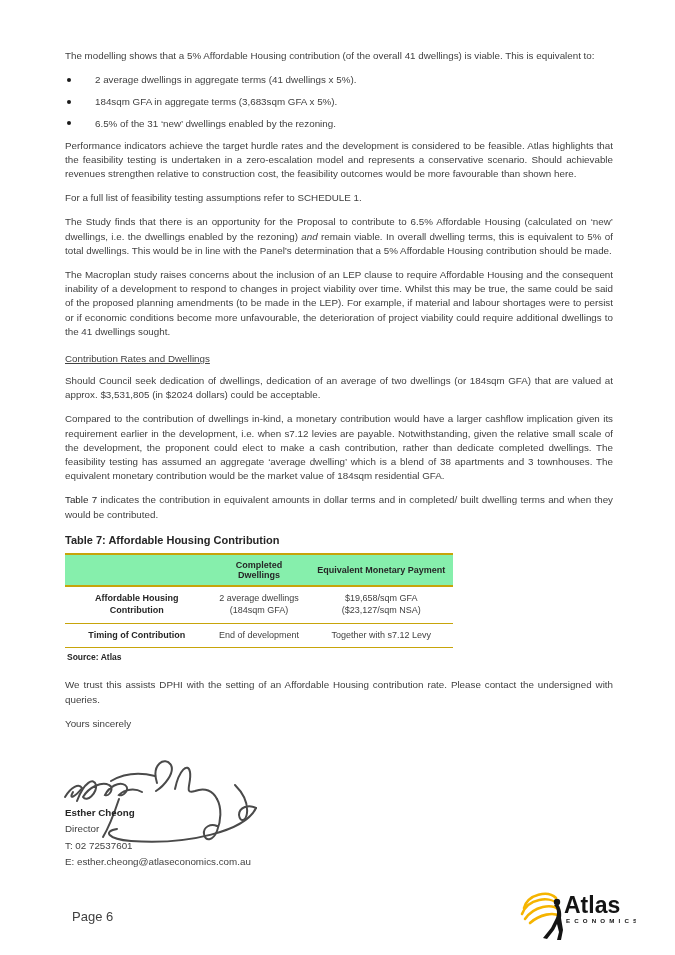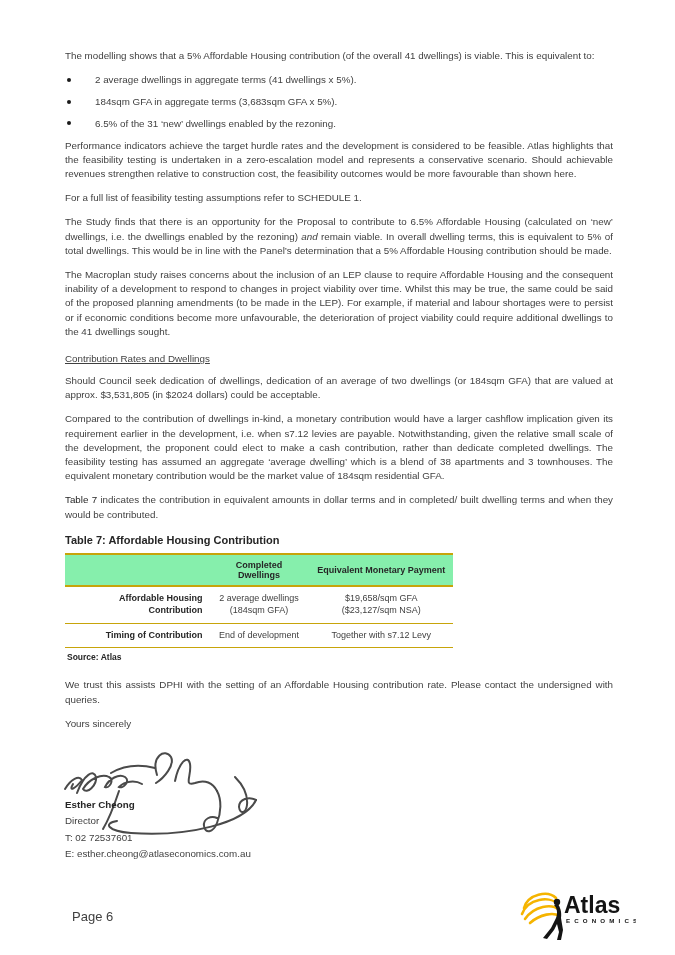--- a/index.html
+++ b/index.html
@@ -16,24 +16,24 @@
   .subheading { font-size:9.8px; text-decoration:underline; margin:14px 0 10px 0; text-align:left; }
   .bold { font-weight:normal; color:#262626; }
   .bolditalic { font-weight:normal; font-style:italic; }
   .table-caption { font-size:11px; font-weight:bold; color:#262626; margin:12px 0 7px 0; text-align:left; }
   table.contrib { border-collapse:collapse; width:388px; margin:0; }
   table.contrib thead th {
     background:#86efac; font-size:9px; color:#262626; font-weight:bold;
     padding:5px 6px; border-top:2px solid #c7a40a; border-bottom:2px solid #c7a40a; text-align:center;
   }
   table.contrib td { font-size:9px; line-height:12.5px; padding:5px 6px 6px 6px; vertical-align:top; border-bottom:1.5px solid #c7a40a; }
-  td.row-label { font-weight:bold; color:#262626; text-align:right; padding-left:2px;margin-left:19px; }
+  td.row-label { font-weight:bold; color:#262626; text-align:center; padding-left:2px;margin-left:19px; }
   td.cell-center { text-align:center; white-space:pre-line; }
   .source-note { font-size:8.5px; font-weight:bold; color:#262626; margin:4px 0 16px 2px; text-align:left; }
-  .valediction { margin-bottom:8px; }
+  .valediction { margin-bottom:16px; }
   .sig-area { position:relative; height:108px; }
   .sig-svg { position:absolute; left:-6px; top:4px; }
   .name-block { position:absolute; left:0; top:58px; }
   .name-block div { font-size:9.8px; line-height:16.4px; text-align:left; }
   .signer-name { font-weight:bold; color:#262626; }
   .page-footer { position:absolute; left:72px; top:909px; font-size:13px; color:#3f3f3f; }
   .logo { position:absolute; left:516px; top:888px; width:120px; height:55px; }
 </style>
 </head>
 <body>

